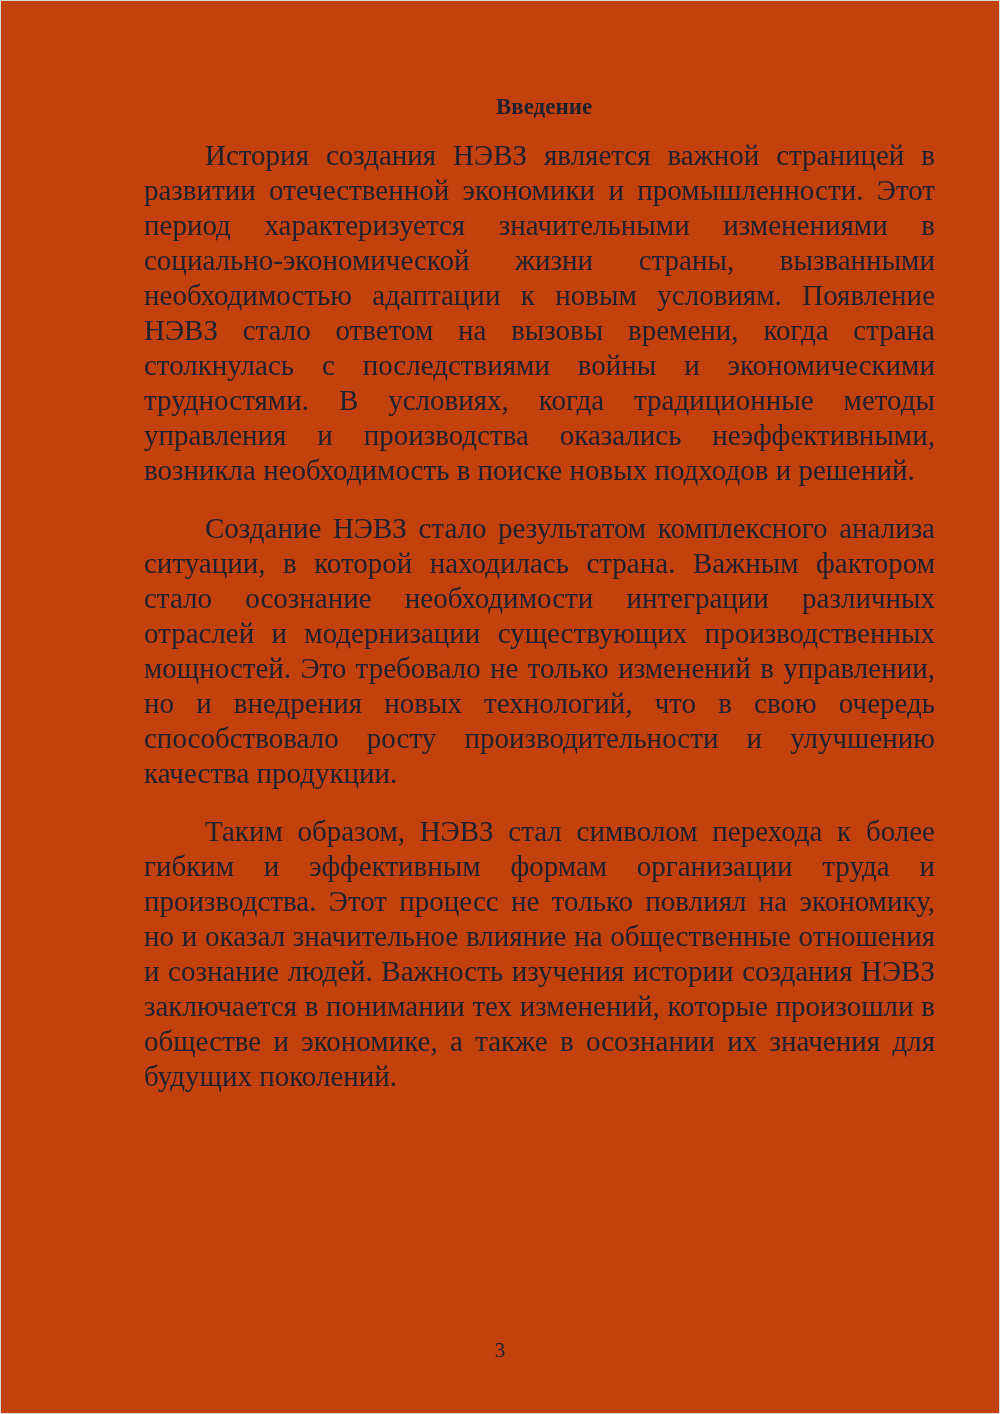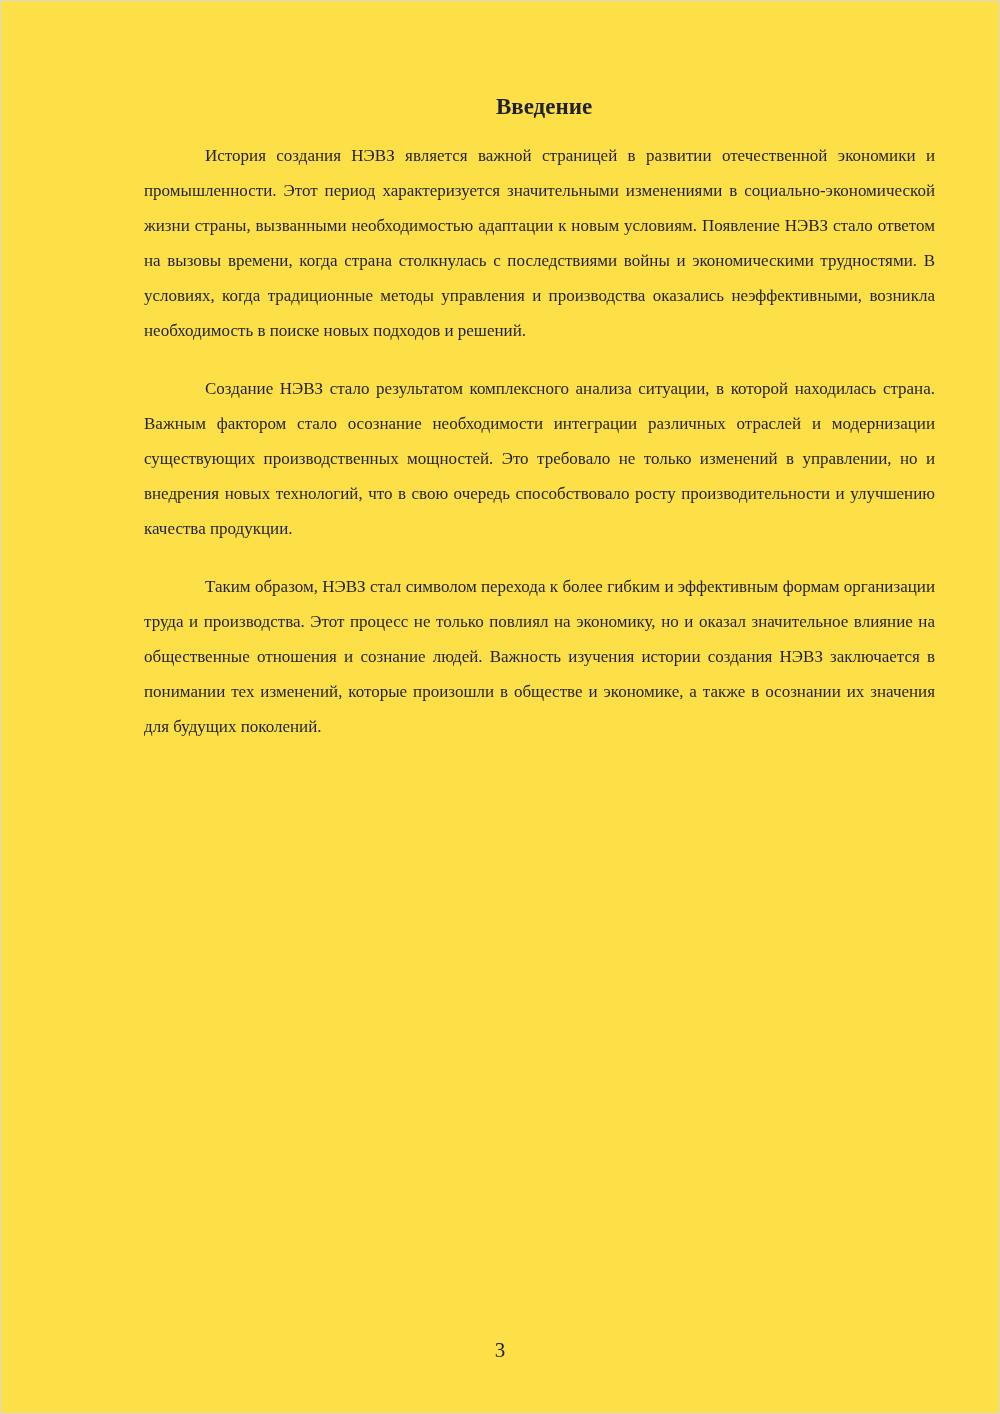--- a/index.html
+++ b/index.html
@@ -4,38 +4,38 @@
 <style>
   html, body {
     margin: 0;
     padding: 0;
     background: #ffffff;
   }
   .page {
     position: relative;
     width: 1000px;
     height: 1414px;
-    background: #fde047;
+    background: #c2410c;
     box-sizing: border-box;
     border: 1px solid #d9d9d9;
     padding: 88px 55px 0 143px;
     font-family: "Liberation Serif", "DejaVu Serif", serif;
     color: #1f2030;
     overflow: hidden;
   }
   .doc-title {
     margin: 0 0 14px 0;
     text-align: center;
     font-size: 23px;
     font-weight: bold;
     line-height: 35px;
   }
   .para {
     margin: 0 9px 23px 0;
-    font-size: 17px;
+    font-size: 29px;
     line-height: 35px;
     text-align: justify;
     text-indent: 61px;
   }
   .page-number {
     position: absolute;
     left: 0;
     bottom: 50px;
     width: 100%;
     text-align: center;

